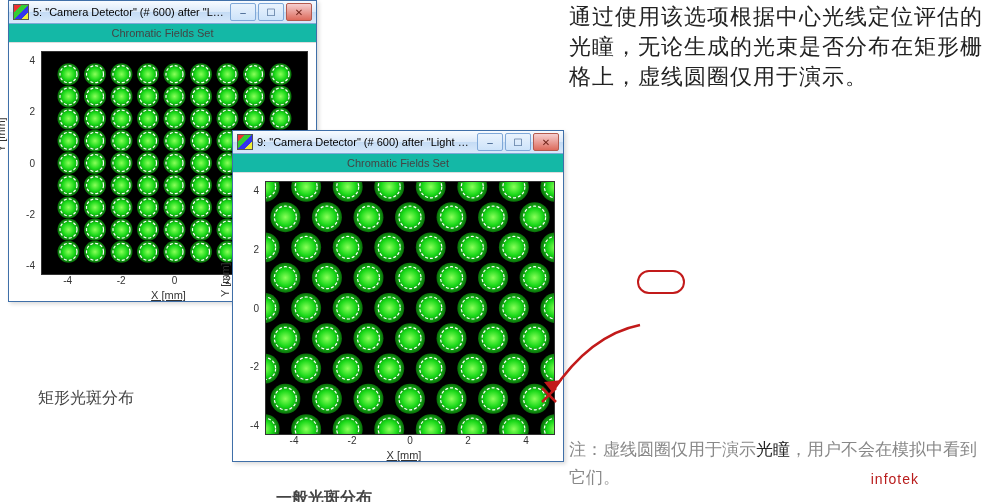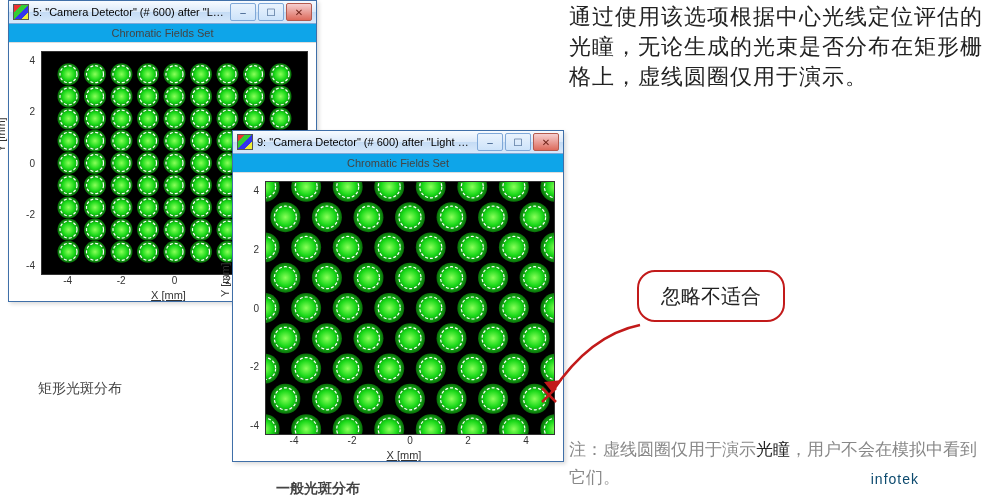--- a/index.html
+++ b/index.html
@@ -44,21 +44,21 @@
     width: 24px; height: 16px;
     border: 1px solid #7fa8d8;
     background: linear-gradient(#eaf3fd, #cde3fa);
     border-radius: 2px;
     display: flex; align-items: center; justify-content: center;
     font-size: 10px; color: #2b4f7e;
   }
   .win-btn.close { background: linear-gradient(#f6cfcf, #dd6b5c); color: #6c1f16; border-color:#b35a4e;}
   .subtitle-bar {
     height: 18px;
-    background: #0ea5e9;
+    background: #14b8a6;
     display: flex; align-items: center; justify-content: center;
     font-size: 11px; color: #444;
     border-bottom: 1px solid #ddd;
   }
   .plot-area {
     position: relative;
     padding: 8px 8px 26px 32px;
     box-sizing: border-box;
   }
   .y-ticks {
@@ -86,22 +86,23 @@
     transform-origin: left top;
     font-size: 11px; color: #333;
   }
   .canvas {
     width: 100%; height: 100%; position: relative;
     border: 1px solid #333;
     box-sizing: border-box;
   }
   .caption {
     position: absolute;
-    font-size: 14px;
+    font-size: 16px;
     color: #444;
+    margin-top: 8px;
   }
   .right-text {
     position: absolute;
     left: 569px; top: 2px; width: 418px;
     font-size: 22px; line-height: 30px; color: #222;
     letter-spacing: 1px;
   }
   .footnote {
     position: absolute;
     left: 569px; top: 436px; width: 418px;
@@ -114,21 +115,21 @@
     border: 2px solid #c21a1a;
     border-radius: 18px;
     padding: 10px 22px;
     font-size: 20px; color: #222;
     background: #fff;
     text-align: center;
     line-height: 28px;
   }
   .watermark {
     position:absolute; right:78px; bottom:15px;
-    font-size:14px; color:#0c4a6e; letter-spacing:1px;text-align:right;
+    font-size:14px; color:#b91c1c; letter-spacing:1px;text-align:right;
   }
 </style>
 </head>
 <body>
 
 <div class="window" style="left:8px; top:0px; width:307px;">
   <div class="titlebar">
     <span class="app-icon"></span>
     <span class="title-text">5: "Camera Detector" (# 600) after "Light Guide ...</span>
     <div class="win-btns">
@@ -508,21 +509,20 @@
     <div class="axis-label-x">X [mm]</div>
   </div>
 </div>
 
 <div class="caption" style="left:38px; top:380px;">矩形光斑分布</div>
 <div class="caption" style="left:276px; top:480px;font-weight:bold;">一般光斑分布</div>
 
 <div class="right-text">通过使用该选项根据中心光线定位评估的光瞳，无论生成的光束是否分布在矩形栅格上，虚线圆圈仅用于演示。</div>
 
 <div class="callout-box">
-  <div>忽略不适合</div>
 </div>
 <svg style="position:absolute; left:540px; top:310px; overflow:visible" width="110" height="100">
   <path d="M100 15 Q50 25 12 82" stroke="#c21a1a" stroke-width="2.5" fill="none"></path>
   <path d="M12 82 L22 70 L4 72 Z" fill="#c21a1a"></path>
   <g stroke="#c21a1a" stroke-width="2.5">
     <line x1="2" y1="78" x2="16" y2="92"></line>
       <line x1="16" y1="78" x2="2" y2="92"></line>
   </g>
 </svg>
 

